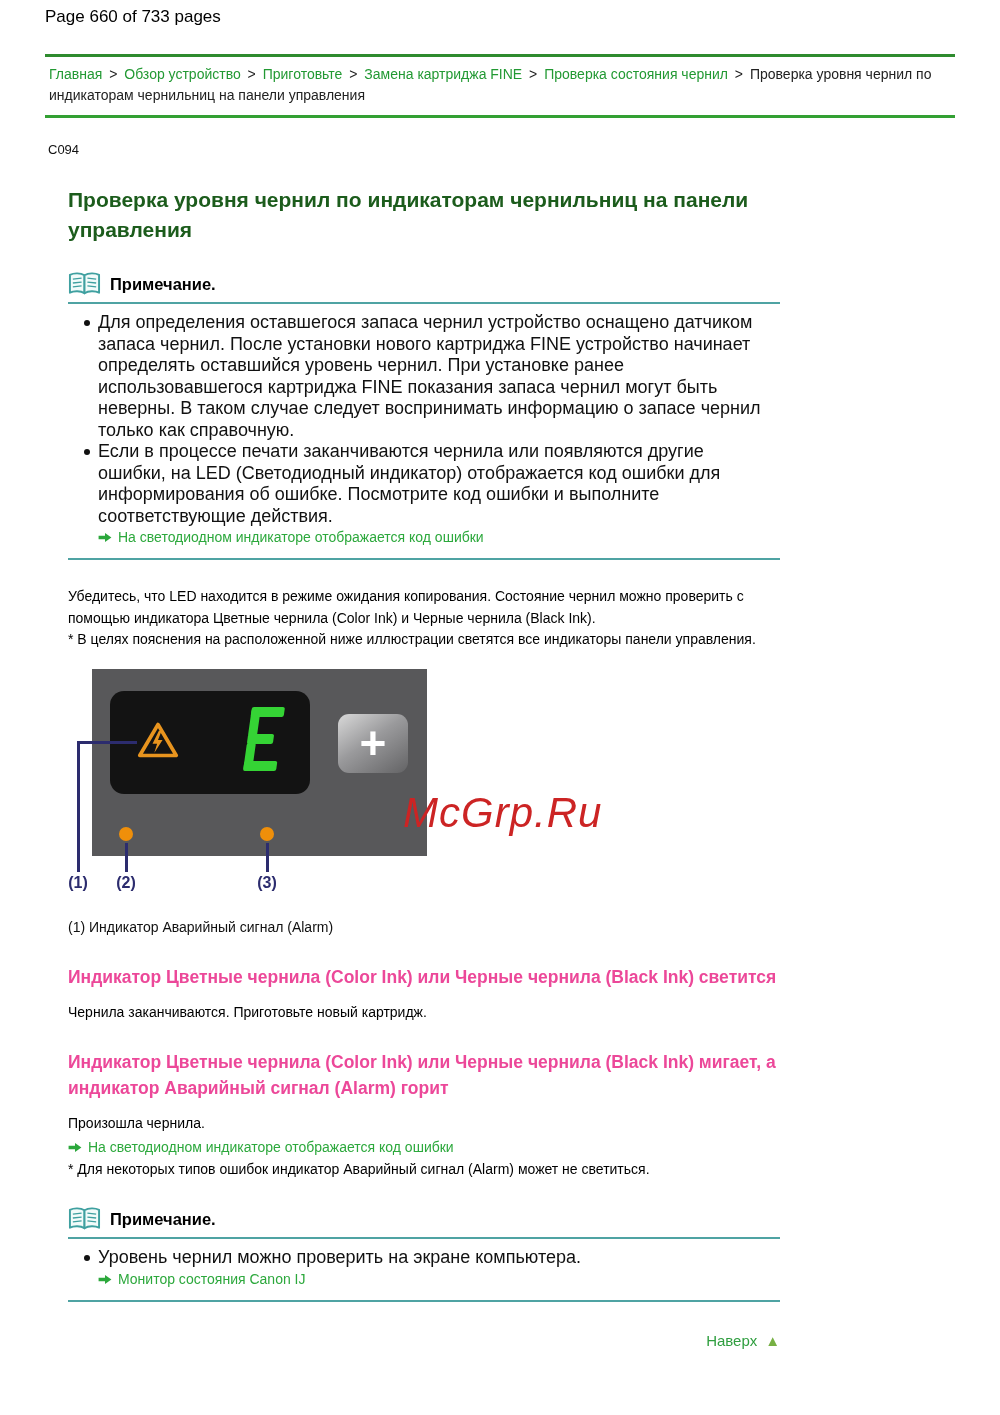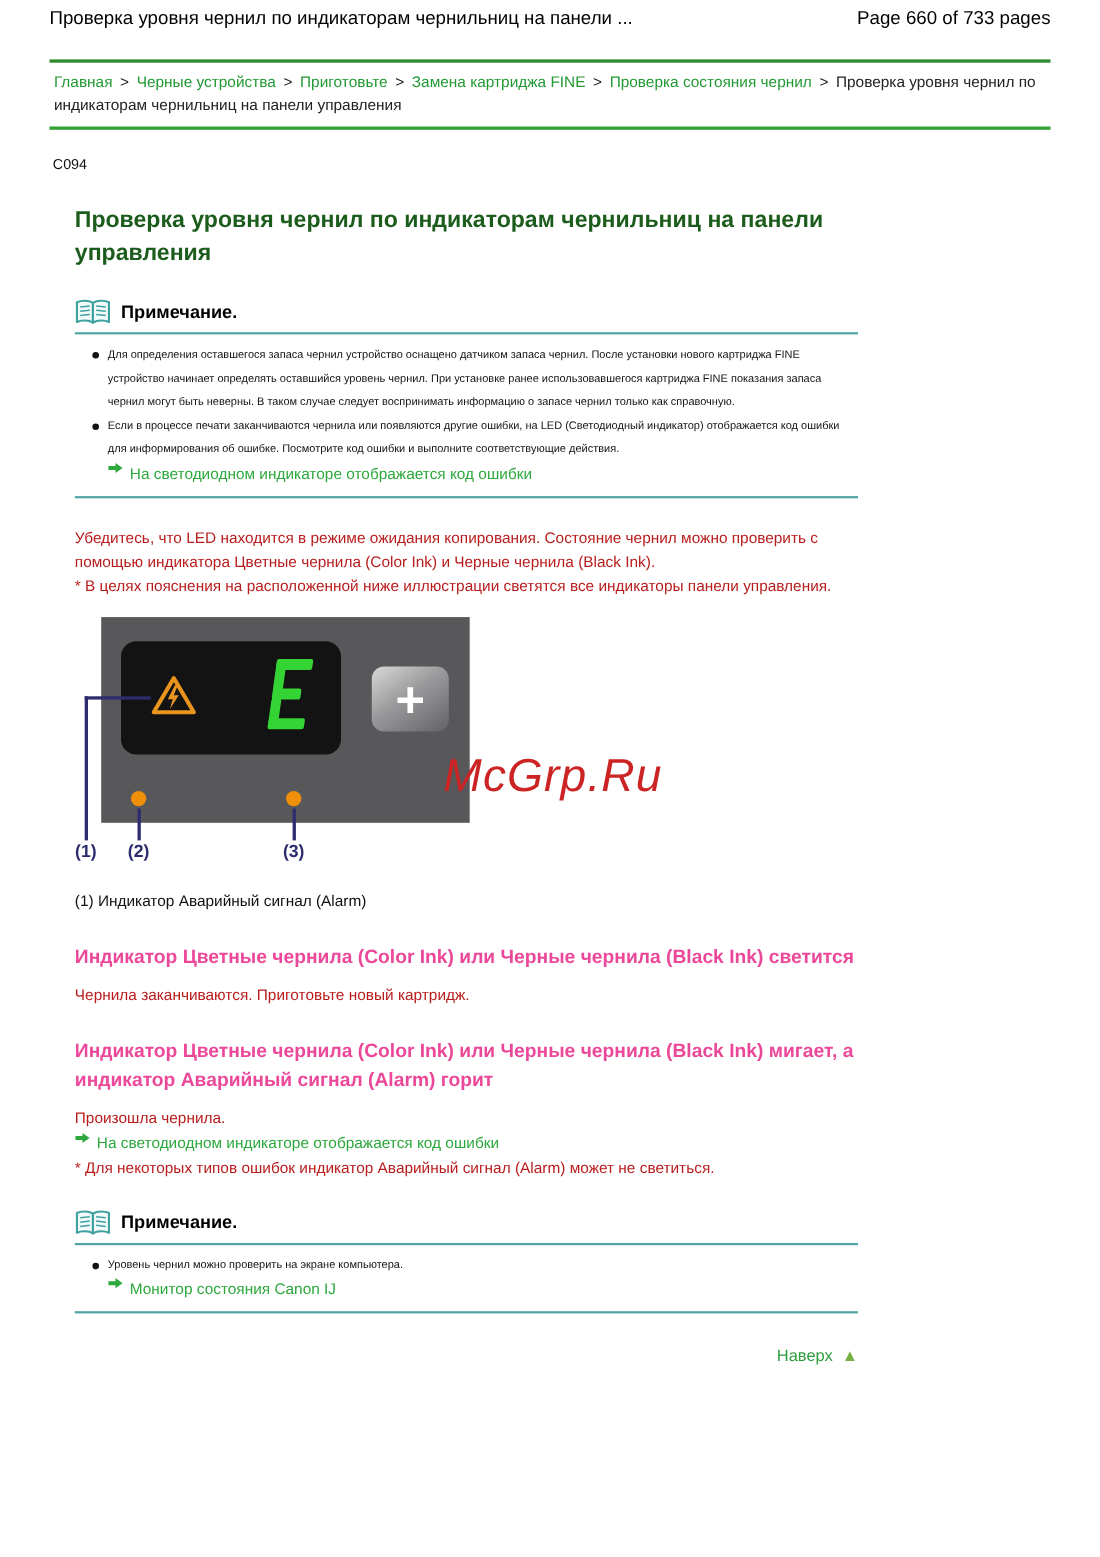--- a/index.html
+++ b/index.html
@@ -37,39 +37,39 @@
   .note-box { margin-left:68px; width:712px; }
   .note-head {
     display:flex; align-items:center; gap:9px;
     padding-bottom:5px; border-bottom:2px solid #4fa3a3;
   }
   .note-head .book-icon { width:33px; height:26px; flex:0 0 auto; }
   .note-title { font-size:16.5px; font-weight:bold; color:#000; }
   .note-body { border-bottom:2px solid #4fa3a3; padding:8px 0 10px 0; }
   .note-bullet {
     position:relative; padding-left:30px; margin-right:15px;
-    font-size:10px; line-height:21.5px; color:#111;
+    font-size:18px; line-height:21.5px; color:#111;
   }
   .note-bullet::before {
     content:""; position:absolute; left:16px; top:8px;
     width:6px; height:6px; border-radius:50%; background:#111;
   }
 
   
   .arrow-link {
-    display:flex; gap:6px; cursor:pointer;
+    display:flex; align-items:center; gap:6px; cursor:pointer;
     font-size:14px; line-height:21px; color:#2ca83c;
   }
   .arrow-link .arrow-icon { width:14px; height:11px; flex:0 0 auto; }
   .note-body .arrow-link { margin-left:30px; }
 
   
   .para {
     margin-left:68px; width:714px;
-    font-size:14px; line-height:21.5px; color:#b91c1c;
+    font-size:14px; line-height:21.5px; color:#000000;
   }
   .intro { margin-top:26px; }
 
   
   .illustration { position:relative; margin:16px 0 0 68px; width:660px; height:236px; }
   .panel { position:absolute; left:24px; top:2px; width:335px; height:187px; background:#58585a; }
   .led-display {
     position:absolute; left:42px; top:24px; width:200px; height:103px;
     background:#131313; border-radius:14px;
   }
@@ -119,28 +119,27 @@
     margin:30px 95px 0 68px; width:712px;
     display:flex; justify-content:flex-end; align-items:center; gap:8px;
     font-size:15px; color:#2f9e3f; cursor:pointer;
   }
   .up-triangle { color:#76b043; font-size:15px; line-height:1; }
 </style>
 </head>
 <body>
 
 <div class="top-header">
-  <span>Проверка уровня чернил по индикаторам чернильниц на панели ...</span>
   <span>Page 660 of 733 pages</span>
 </div>
 
 <div class="crumb-box">
   <a>Главная</a>
   <span class="crumb-sep">&gt;</span>
-  <a>Черные устройства</a>
+  <a>Обзор устройство</a>
   <span class="crumb-sep">&gt;</span>
   <a>Приготовьте</a>
   <span class="crumb-sep">&gt;</span>
   <a>Замена картриджа FINE</a>
   <span class="crumb-sep">&gt;</span>
   <a>Проверка состояния чернил</a>
   <span class="crumb-sep">&gt;</span>
   <span>Проверка уровня чернил по индикаторам чернильниц на панели управления</span>
 </div>
 

